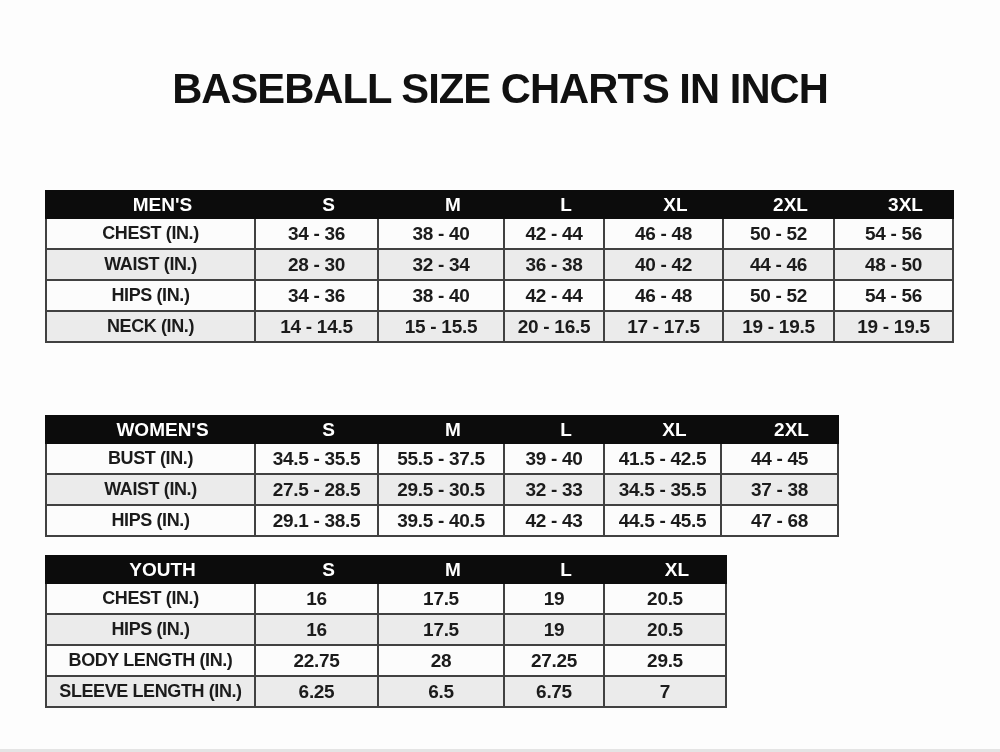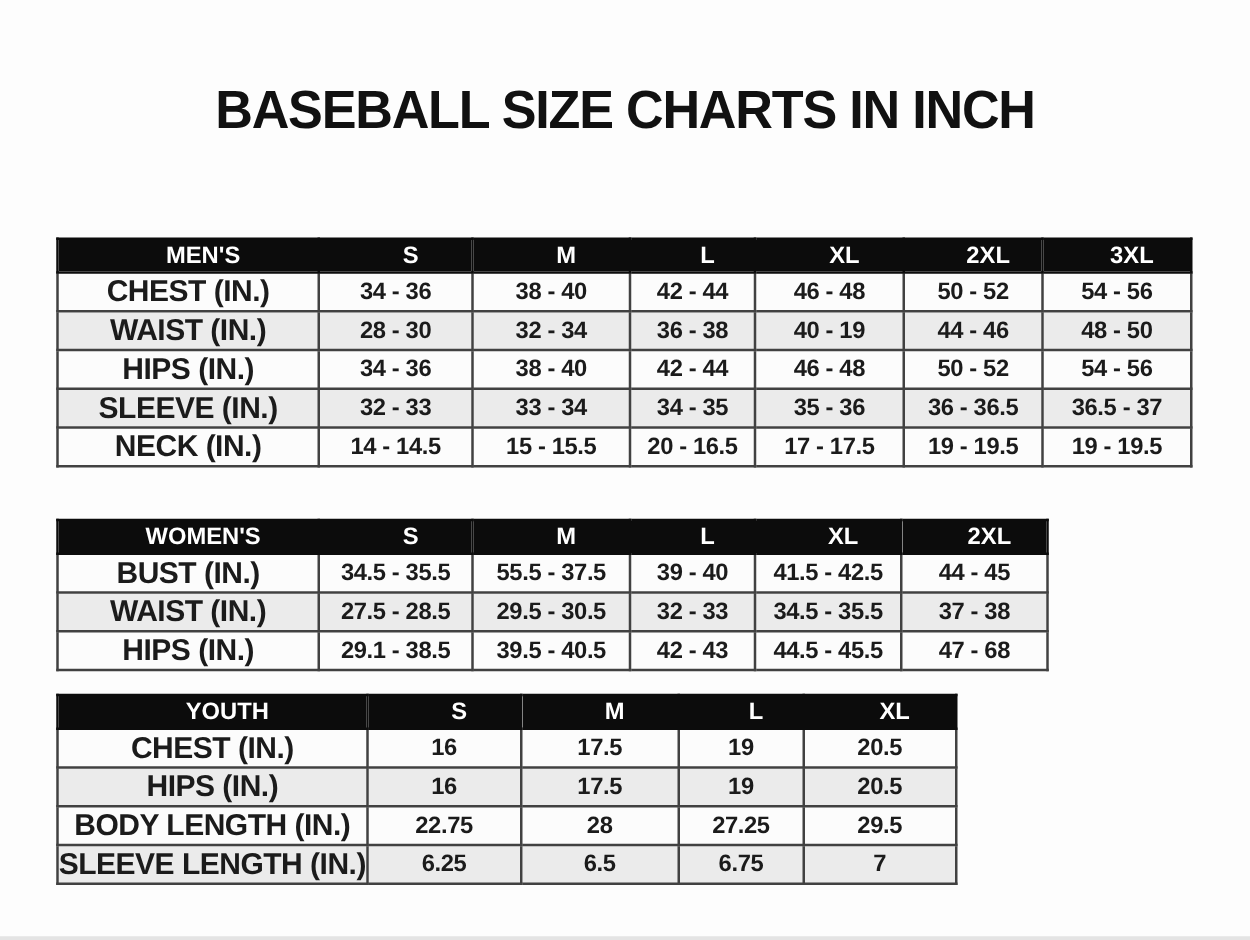--- a/index.html
+++ b/index.html
@@ -50,21 +50,21 @@
     color: #ffffff;
     border-color: #0c0c0c;
     font-size: 19px;
     letter-spacing: 0;
     padding-left: 24px;
   }
   .size-table tbody tr { height: 31px; }
   .size-table tbody tr:nth-child(odd)  { background: #fcfcfc; }
   .size-table tbody tr:nth-child(even) { background: #ebebeb; }
   .size-table tbody th {
-    font-size: 24px;
+    font-size: 18px;
     letter-spacing: -0.4px;
   }
   .bottom-edge {
     position: absolute;
     left: 0; right: 0; bottom: 0;
     height: 3px;
     background: #e4e4e4;
   }
 </style>
 </head>
@@ -102,41 +102,32 @@
             <td>42 - 44</td>
             <td>46 - 48</td>
             <td>50 - 52</td>
             <td>54 - 56</td>
           </tr>
           <tr>
             <th>WAIST (IN.)</th>
             <td>28 - 30</td>
             <td>32 - 34</td>
             <td>36 - 38</td>
-            <td>40 - 19</td>
+            <td>40 - 42</td>
             <td>44 - 46</td>
             <td>48 - 50</td>
           </tr>
           <tr>
             <th>HIPS (IN.)</th>
             <td>34 - 36</td>
             <td>38 - 40</td>
             <td>42 - 44</td>
             <td>46 - 48</td>
             <td>50 - 52</td>
             <td>54 - 56</td>
-          </tr>
-          <tr>
-            <th>SLEEVE (IN.)</th>
-            <td>32 - 33</td>
-            <td>33 - 34</td>
-            <td>34 - 35</td>
-            <td>35 - 36</td>
-            <td>36 - 36.5</td>
-            <td>36.5 - 37</td>
           </tr>
           <tr>
             <th>NECK (IN.)</th>
             <td>14 - 14.5</td>
             <td>15 - 15.5</td>
             <td>20 - 16.5</td>
             <td>17 - 17.5</td>
             <td>19 - 19.5</td>
             <td>19 - 19.5</td>
           </tr>

